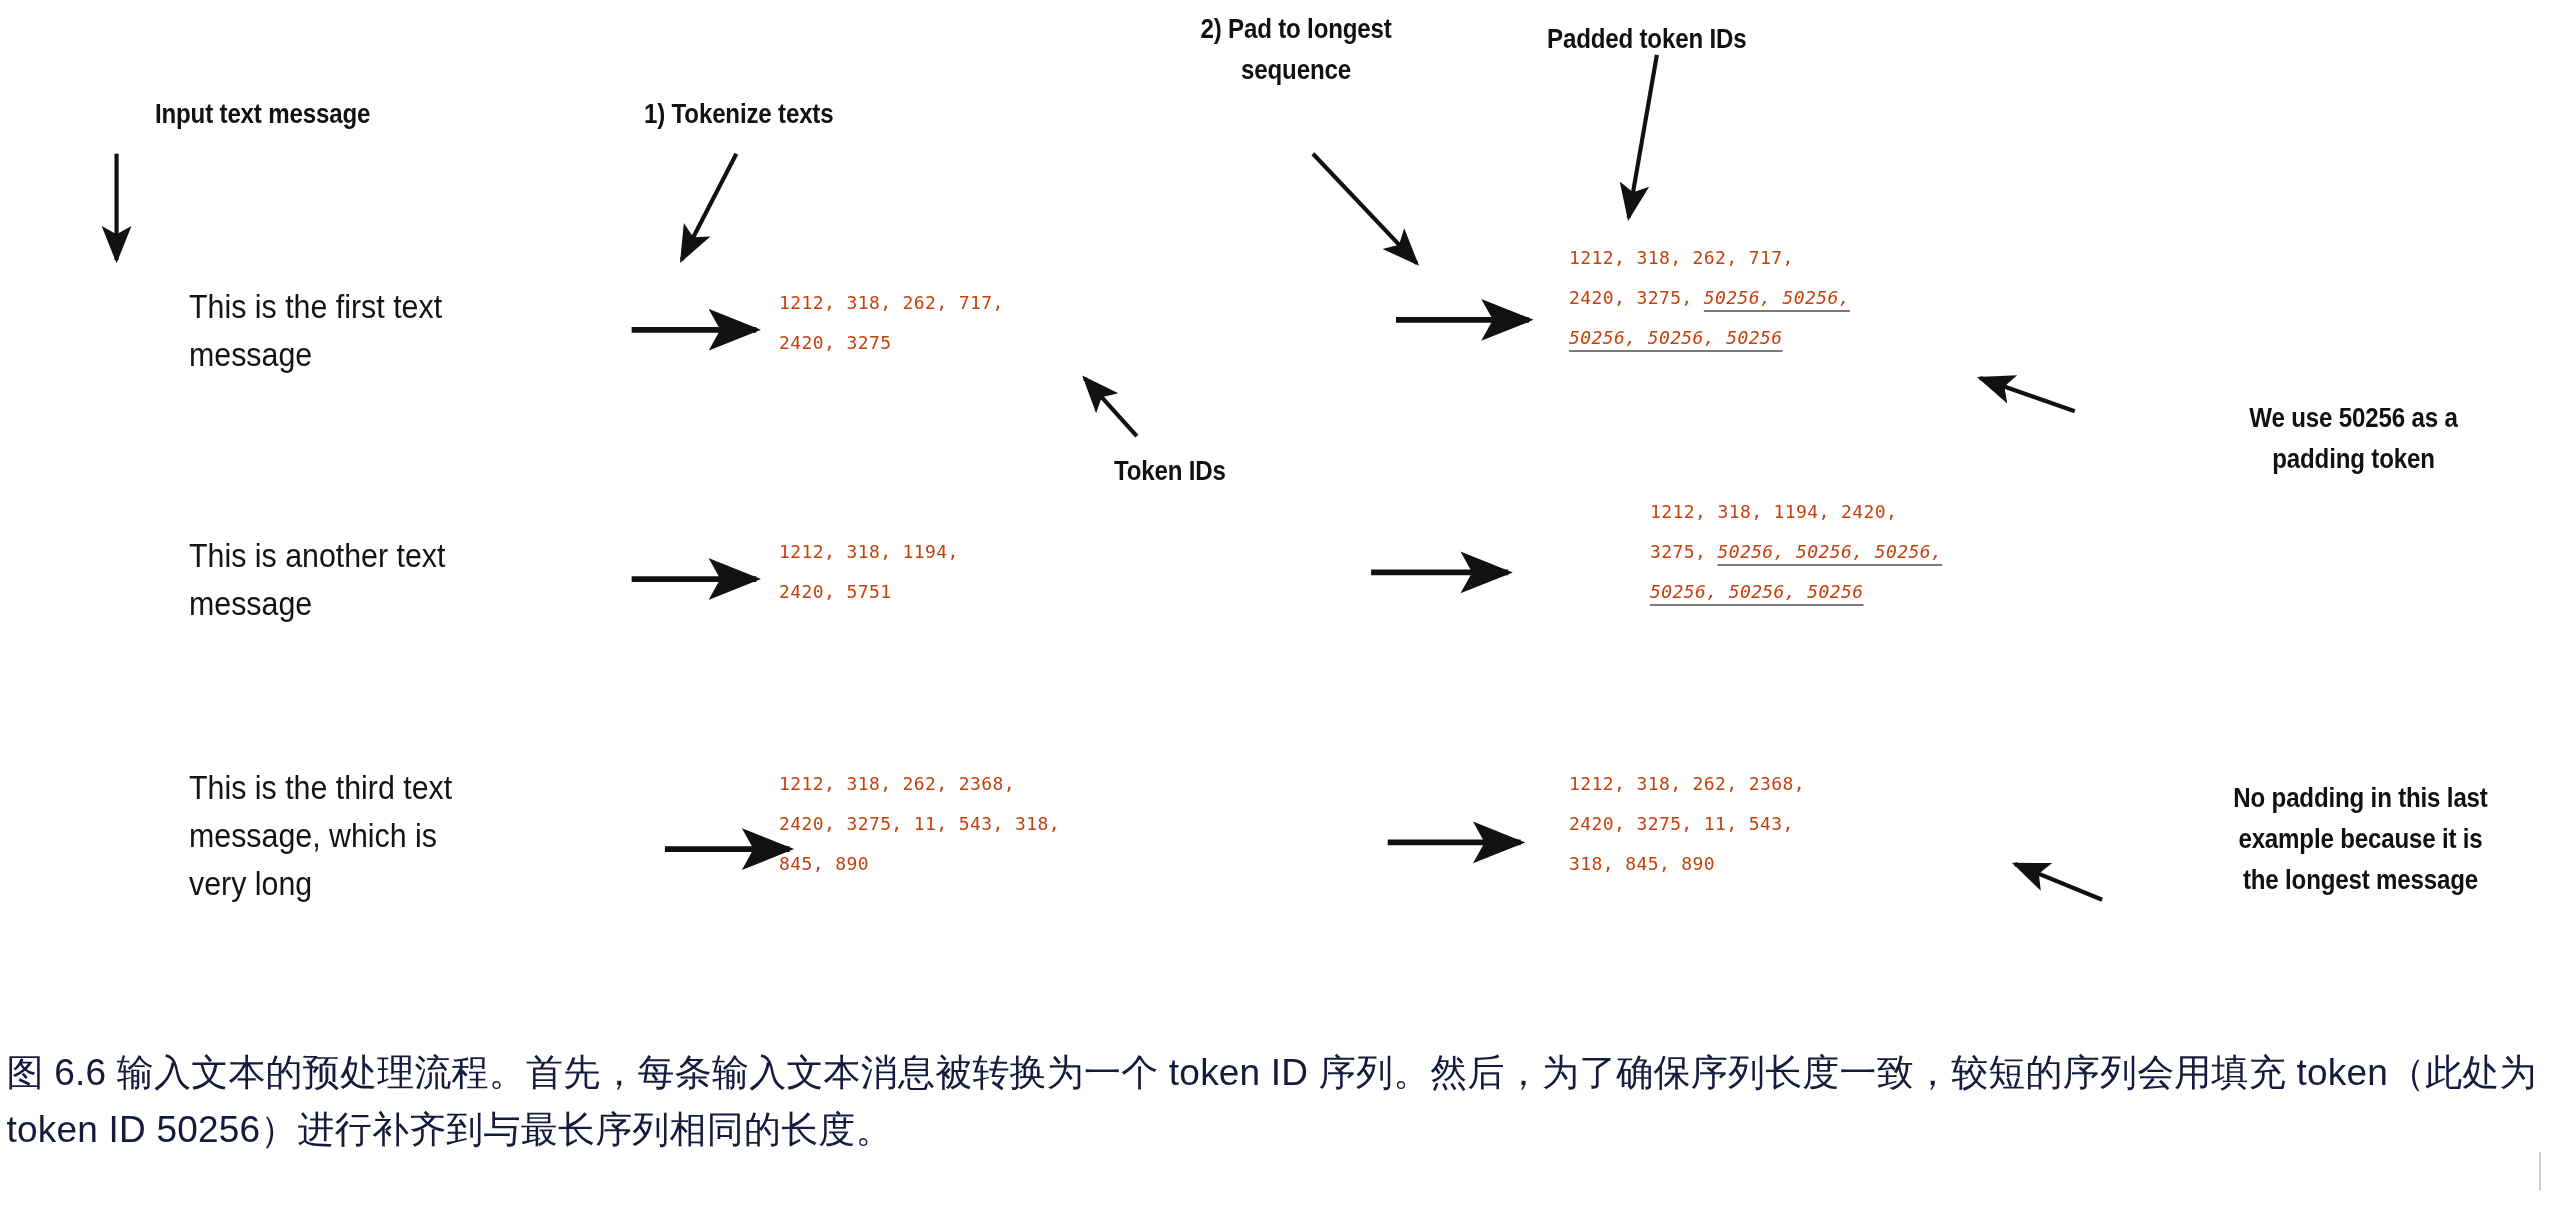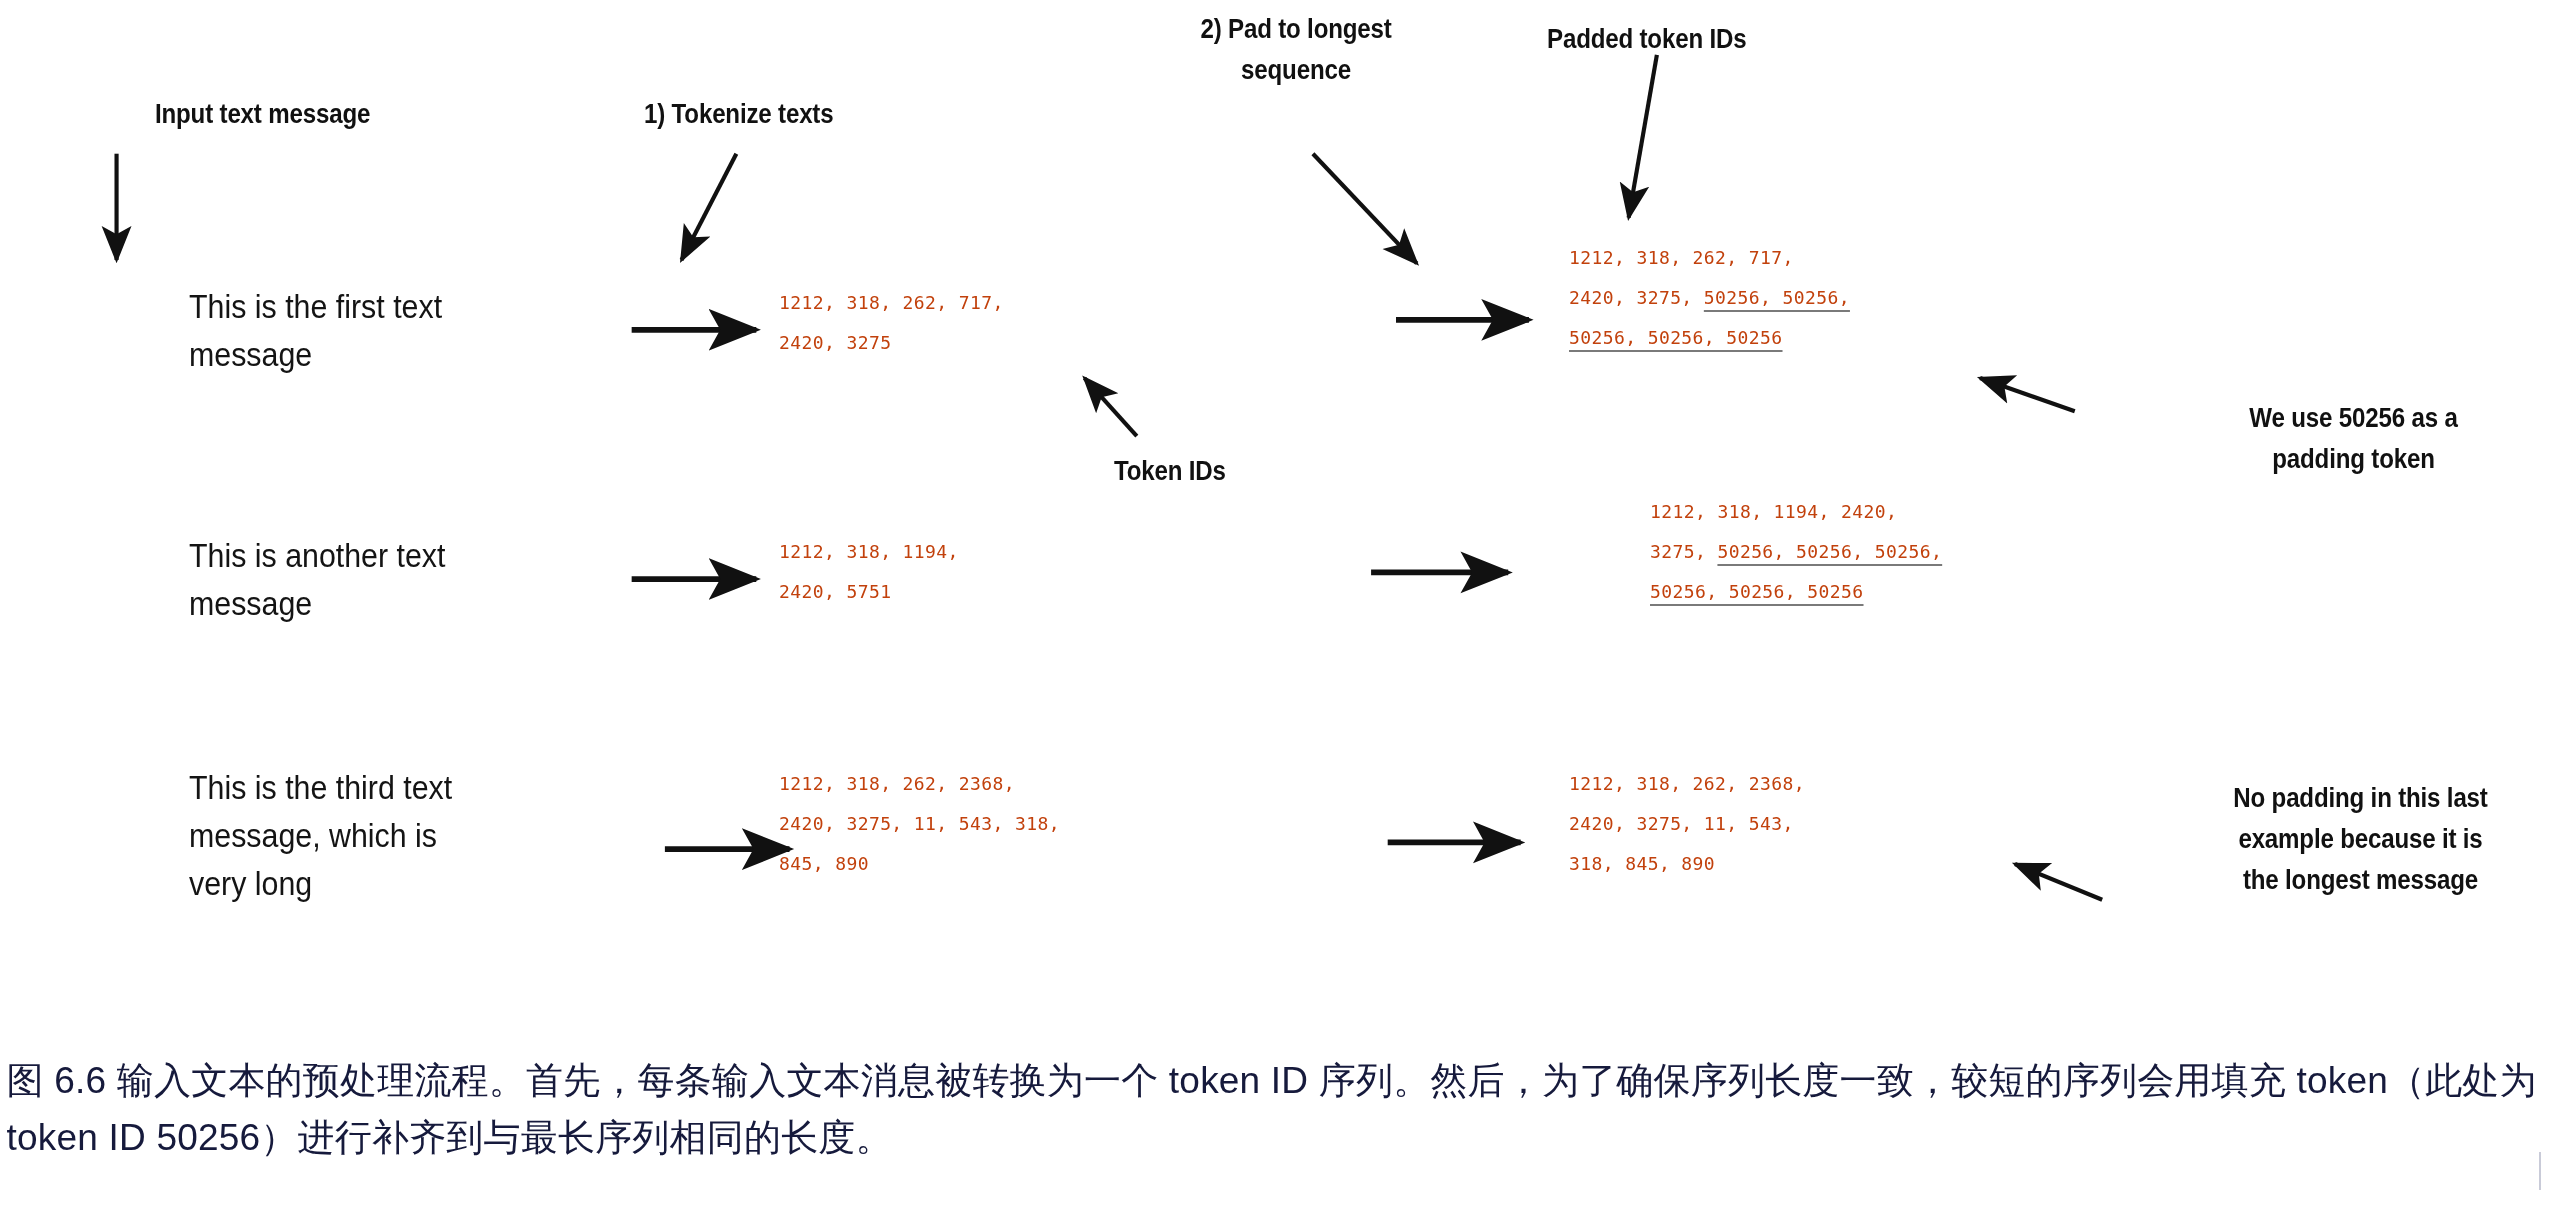--- a/index.html
+++ b/index.html
@@ -55,35 +55,35 @@
     line-height: 40px;
     color: #c2410c;
     white-space: pre-line;
     letter-spacing: 0.4px;
   }
   .ids .pad {
     text-decoration: underline;
     text-decoration-thickness: 1.7px;
     text-underline-offset: 5.8px;
     text-decoration-color: #7a7a7a;
+    font-style: italic;
   }
 
   
   .caption {
     position: absolute;
     left: 6.6px;
     top: 1044px;
     width: 2563px;
     font-family: "Liberation Sans", sans-serif;
     font-weight: 400;
     font-size: 37px;
     line-height: 57px;
     color: #161a3c;
     letter-spacing: 0.2px;
-    margin-top: 8px;
   }
 
   
   #arrow-layer {
     position: absolute;
     left: 0; top: 0;
     width: 2576px; height: 1208px;
     pointer-events: none;
   }
 

